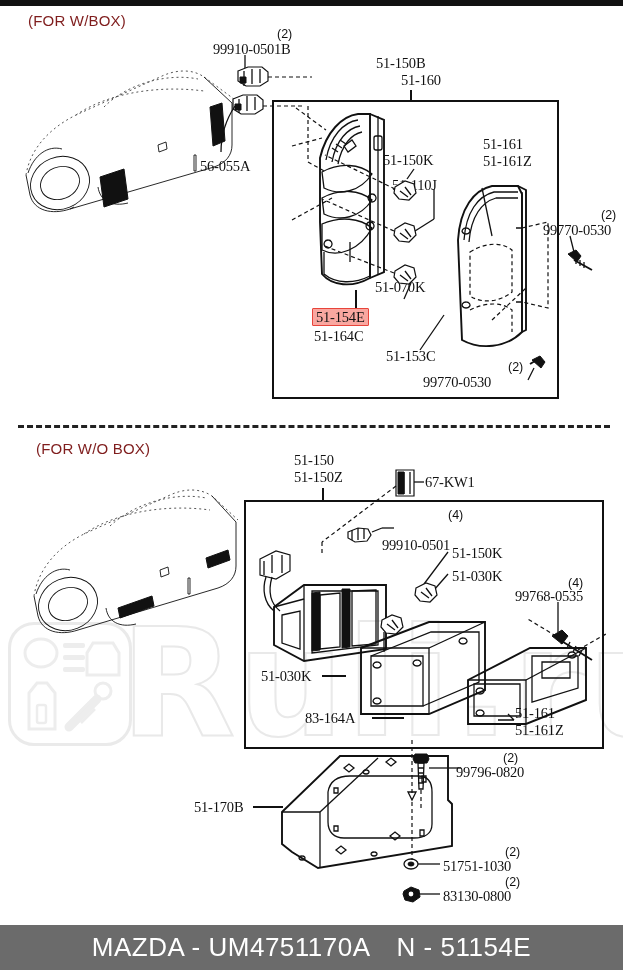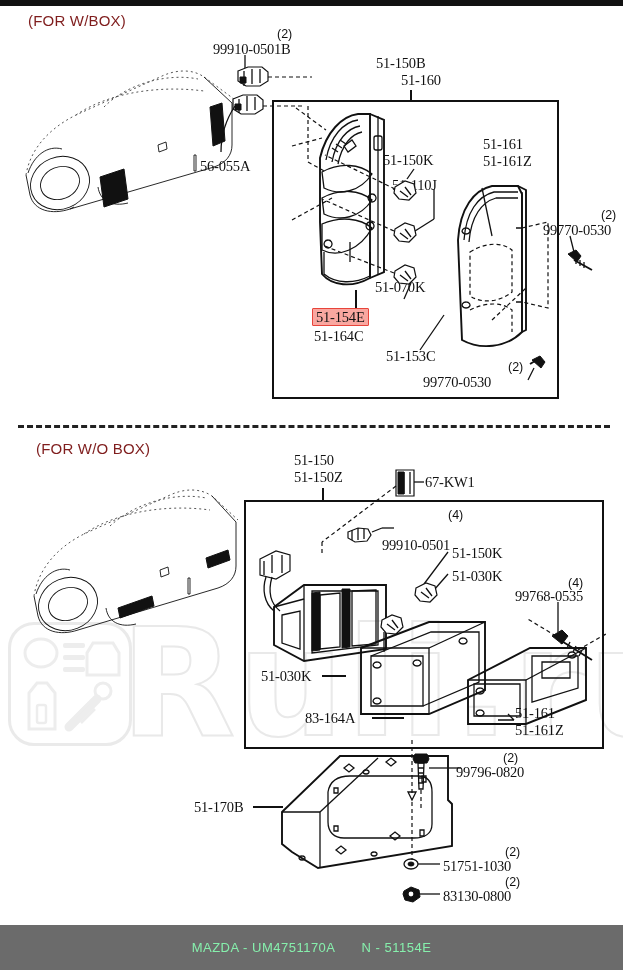--- a/index.html
+++ b/index.html
@@ -38,21 +38,21 @@
       border-radius:1px;display:inline-block;line-height:16px;}
 
   
   .ln{position:absolute;background:#111;}
   .lnv{width:1.6px;}
   .lnh{height:1.6px;}
 
   
   .footer{position:absolute;left:0;top:925px;width:623px;height:45px;
           background:#6b6b6b;display:flex;align-items:center;justify-content:center;}
-  .footer .ftxt{color:#86efac;font-size:13px;letter-spacing:.5px;
+  .footer .ftxt{color:#ffffff;font-size:26px;letter-spacing:.5px;
                 font-family:"Liberation Sans",sans-serif;}
   .footer .gap{display:inline-block;width:26px;}
 
   svg{position:absolute;left:0;top:0;overflow:visible;}
   .st{fill:none;stroke:#111;stroke-width:1.3;}
   .st2{fill:none;stroke:#111;stroke-width:1.9;}
   .thin{fill:none;stroke:#111;stroke-width:0.9;}
   .dsh{fill:none;stroke:#111;stroke-width:1.2;stroke-dasharray:4 3;}
   .dot{fill:none;stroke:#555;stroke-width:1;stroke-dasharray:2 3;}
   .blk{fill:#111;stroke:#111;stroke-width:1;}

